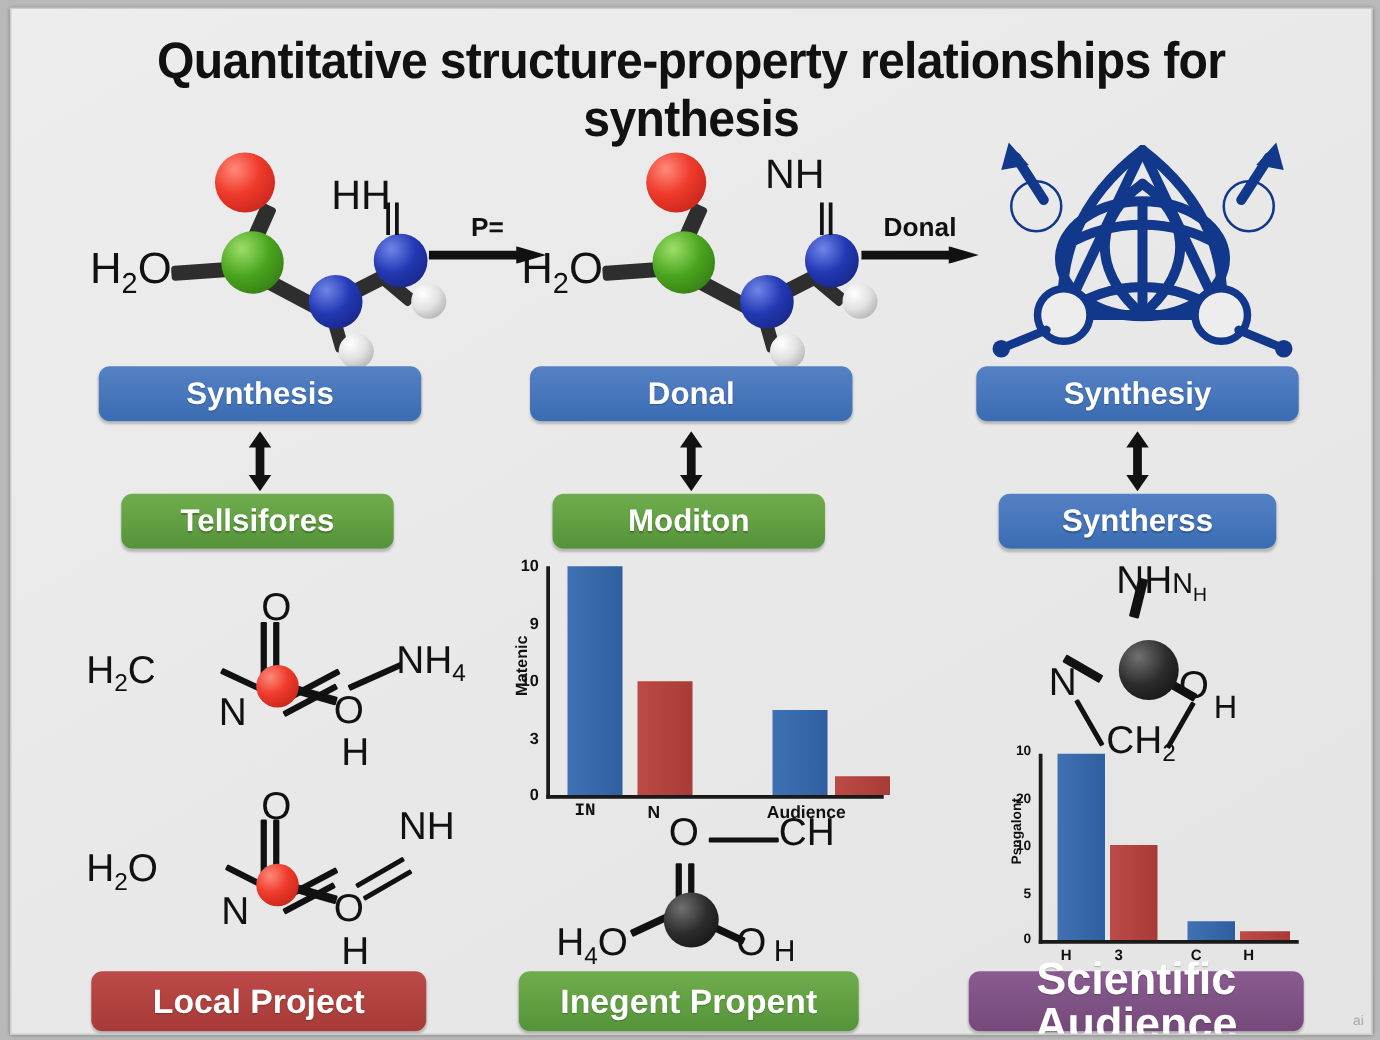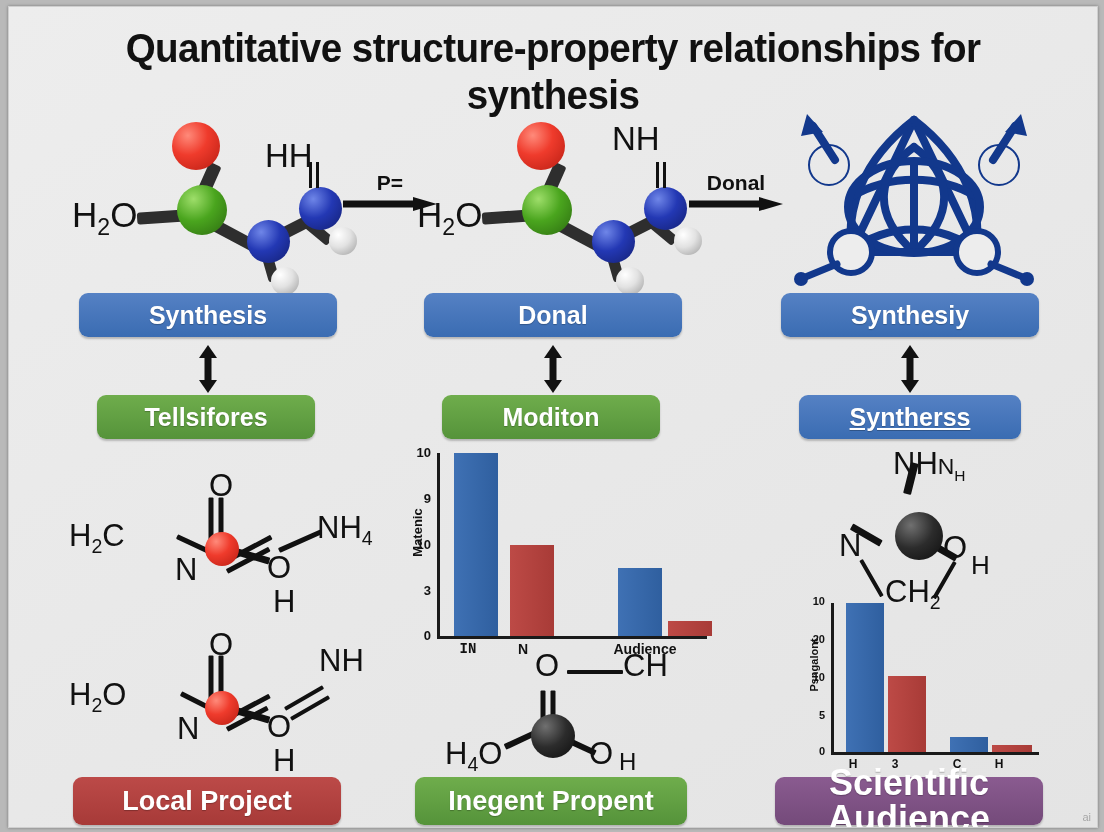--- a/index.html
+++ b/index.html
@@ -217,21 +217,21 @@
   <div class="vdbl" style="left:888px;top:338px;">
     <svg width="26" height="48" viewBox="0 0 26 48">
       <line x1="13" y1="9" x2="13" y2="39" stroke="#111" stroke-width="7"></line>
       <polygon points="13,0 22,13 4,13" fill="#111"></polygon>
       <polygon points="13,48 22,35 4,35" fill="#111"></polygon>
     </svg>
   </div>
 
   <div class="pill green" style="left:88px;top:388px;width:218px;height:44px;font-size:25px;">Tellsifores</div>
   <div class="pill green" style="left:433px;top:388px;width:218px;height:44px;font-size:25px;">Moditon</div>
-  <div class="pill blue" style="left:790px;top:388px;width:222px;height:44px;font-size:25px;text-decoration:underline;">Syntherss</div>
+  <div class="pill blue" style="left:790px;top:388px;width:222px;height:44px;font-size:25px;">Syntherss</div>
 
   <div class="skel" style="left:60px;top:455px;width:310px;height:160px;">
     <div class="sbond" style="left:108px;top:72px;width:48px;height:5px;transform:rotate(25deg);"></div>
     <div class="sbond" style="left:160px;top:95px;width:48px;height:5px;transform:rotate(-28deg);"></div>
     <div class="sbond" style="left:158px;top:107px;width:48px;height:5px;transform:rotate(-28deg);"></div>
     <div class="sbond" style="left:142px;top:33px;width:44px;height:5px;transform:rotate(90deg);"></div>
     <div class="sbond" style="left:152px;top:33px;width:44px;height:5px;transform:rotate(90deg);"></div>
     <div class="sbond" style="left:160px;top:84px;width:42px;height:7px;transform:rotate(16deg);"></div>
     <div class="sbond" style="left:210px;top:86px;width:46px;height:5px;transform:rotate(-24deg);"></div>
     <div class="atom o" style="position:absolute;left:136px;top:70px;width:34px;height:34px;border-radius:50%;"></div>

